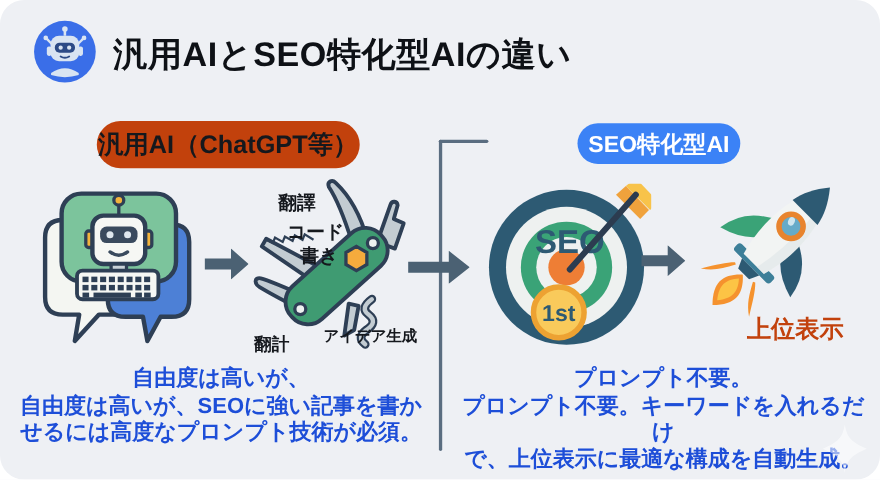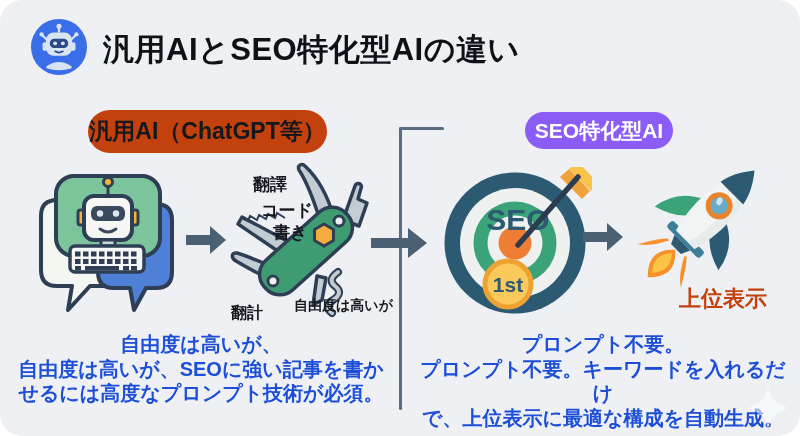--- a/index.html
+++ b/index.html
@@ -2,21 +2,21 @@
 <html><head>
 <meta charset="utf-8">
 <style>
   html,body{margin:0;padding:0;background:#ffffff;font-family:"Liberation Sans","DejaVu Sans",sans-serif;}
   .stage{width:800px;height:436px;position:relative;background:#ffffff;}
   .card{position:absolute;left:0;top:0;width:800px;height:436px;background:#eef0f4;border-radius:22px;overflow:hidden;}
   .abs{position:absolute;}
   .header-title{left:103px;top:30px;font-size:31px;font-weight:900;color:#0e1116;letter-spacing:.5px;line-height:40px;}
   .pill{display:flex;align-items:center;justify-content:center;font-weight:800;white-space:nowrap;}
   .pill-gray{left:88px;top:110px;width:239px;height:43px;background:#c2410c;border-radius:22px;color:#15181d;font-size:23px;}
-  .pill-green{left:525px;top:112px;width:148px;height:37px;background:#8b5cf6;border-radius:19px;color:#ffffff;font-size:21px;}
+  .pill-green{left:525px;top:112px;width:148px;height:37px;background:#3b82f6;border-radius:19px;color:#ffffff;font-size:21px;}
   .divider-v{left:399px;top:127px;width:3px;height:283px;background:#5a6d80;border-radius:2px;}
   .divider-h{left:399px;top:127px;width:45px;height:3px;background:#5a6d80;border-radius:2px;}
   .knife-label{position:absolute;color:#15181d;font-weight:800;white-space:nowrap;}
   .desc{color:#1d4ed8;font-weight:800;font-size:20px;line-height:24.5px;text-align:center;}
   .desc p{margin:0;}
   .rocket-caption{left:668px;top:284px;width:110px;text-align:center;font-size:22px;font-weight:900;color:#c2410c;}
   svg{display:block;}
 </style>
 </head>
 <body>
@@ -117,21 +117,21 @@
           <rect x="26" y="73" width="110" height="40" rx="19" fill="#3f9b72" stroke="#2e3f55" stroke-width="3.5"></rect>
         </g>
         <circle cx="114" cy="63" r="5" fill="#eef1f0" stroke="#2e3f55" stroke-width="3"></circle>
         <circle cx="48" cy="123" r="5" fill="#eef1f0" stroke="#2e3f55" stroke-width="3"></circle>
         <polygon points="99,66 108.5,71.5 108.5,82.5 99,88 89.5,82.5 89.5,71.5" fill="#f5ab3d" stroke="#2e3f55" stroke-width="3"></polygon>
       </svg>
       <div class="knife-label" style="left:28px;top:15px;font-size:17px;">翻譯</div>
       <div class="knife-label" style="left:36px;top:41px;font-size:17px;">コード</div>
       <div class="knife-label" style="left:48px;top:63px;font-size:17px;">書き</div>
       <div class="knife-label" style="left:6px;top:145px;font-size:16px;">翻計</div>
-      <div class="knife-label" style="left:69px;top:139px;font-size:14px;">自由度は高いが</div>
+      <div class="knife-label" style="left:69px;top:139px;font-size:14px;">アイデア生成</div>
     </div>
 
     <div class="abs divider-v"></div>
     <div class="abs divider-h"></div>
 
     <div class="abs" style="left:371px;top:228px;">
       <svg width="56" height="30" viewBox="0 0 56 30">
           <polygon points="0,10 37,10 37,0 56,15 37,30 37,20 0,20" fill="#4b6173"></polygon>
         </svg>
     </div>

